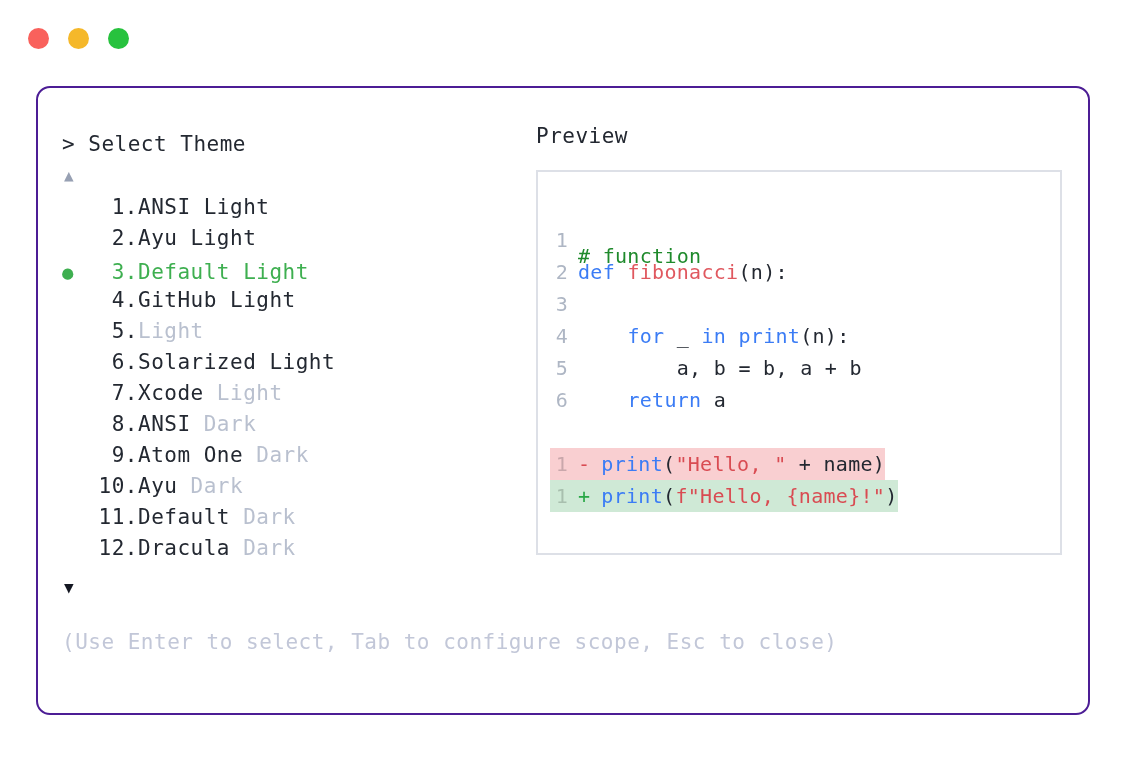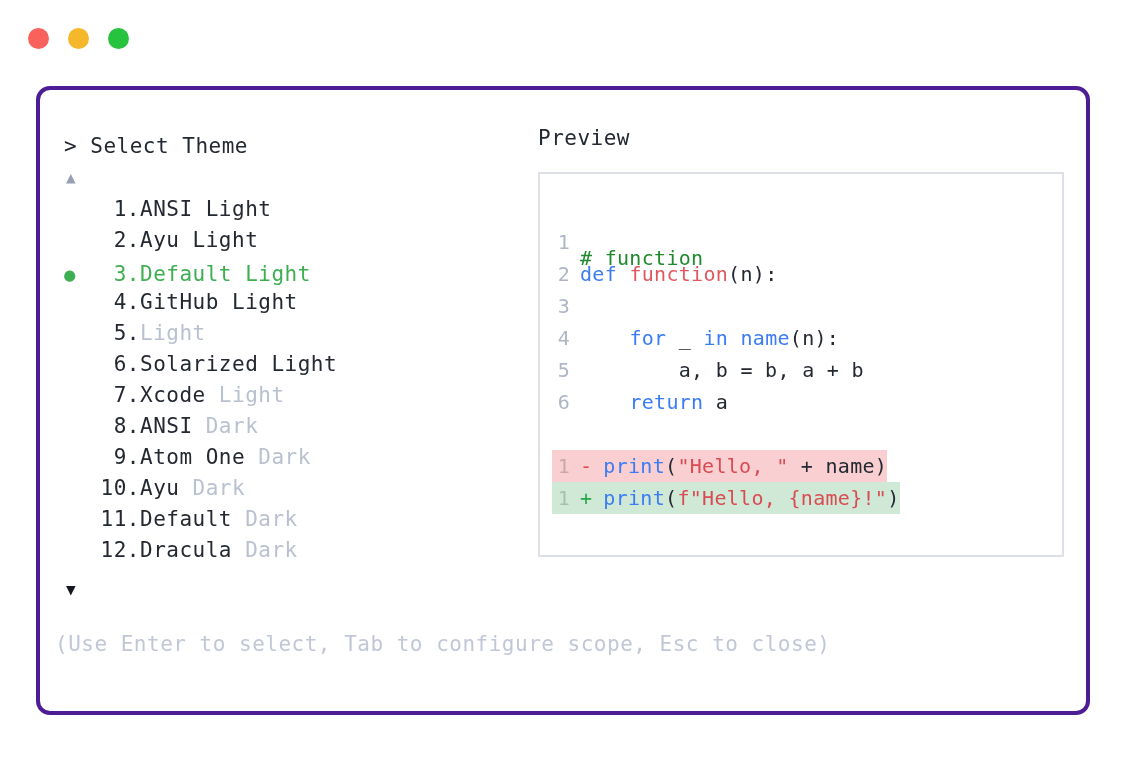--- a/index.html
+++ b/index.html
@@ -33,21 +33,21 @@
   .dot-max    { background: #27c23e; }
 
   
   .card {
     position: absolute;
     left: 36px;
     top: 86px;
     width: 1054px;
     height: 629px;
     box-sizing: border-box;
-    border: 4px solid #4c1d95;
+    border: 2px solid #4c1d95;
     border-radius: 14px;
     background: #ffffff;
   }
 
   .card-inner {
     position: relative;
     width: 100%;
     height: 100%;
   }
 
@@ -122,21 +122,21 @@
   .scroll-arrow-down {
     margin-top: 12px;
     margin-left: 2px;
     font-size: 16px;
     line-height: 18px;
     color: #141722;
   }
 
   .hint-line {
     position: absolute;
-    left: 15px;
+    left: 24px;
     top: 542px;
     font-size: 21px;
     letter-spacing: 0.5px;
     color: #c2c7d8;
     white-space: pre;
   }
 
   
   .right-col {
     position: absolute;
@@ -246,23 +246,23 @@
 
     <div class="hint-line">(Use Enter to select, Tab to configure scope, Esc to close)</div>
 
     <div class="right-col">
       <div class="preview-label">Preview</div>
 
       <div class="preview-box">
         <div class="code-area">
           <div id="code-lines">
               <div class="code-line"><span class="lineno">1</span><span class="code-text tok-comment"># function</span></div>
-              <div class="code-line"><span class="lineno">2</span><span class="code-text tok-keyword">def </span><span class="code-text tok-fn">function</span><span class="code-text tok-plain">(n):</span></div>
+              <div class="code-line"><span class="lineno">2</span><span class="code-text tok-keyword">def </span><span class="code-text tok-fn">fibonacci</span><span class="code-text tok-plain">(n):</span></div>
               <div class="code-line"><span class="lineno">3</span></div>
-              <div class="code-line"><span class="lineno">4</span><span class="code-text tok-plain">    </span><span class="code-text tok-keyword">for</span><span class="code-text tok-plain"> _ </span><span class="code-text tok-keyword">in name</span><span class="code-text tok-plain">(n):</span></div>
+              <div class="code-line"><span class="lineno">4</span><span class="code-text tok-plain">    </span><span class="code-text tok-keyword">for</span><span class="code-text tok-plain"> _ </span><span class="code-text tok-keyword">in print</span><span class="code-text tok-plain">(n):</span></div>
               <div class="code-line"><span class="lineno">5</span><span class="code-text tok-plain">        a, b = b, a + b</span></div>
               <div class="code-line"><span class="lineno">6</span><span class="code-text tok-plain">    </span><span class="code-text tok-keyword">return</span><span class="code-text tok-plain"> a</span></div>
             </div>
           <div class="diff-block" id="diff-lines">
               <div class="diff-line diff-del"><span class="lineno">1</span><span class="sign-del">-</span><span class="code-text tok-keyword">print</span><span class="code-text tok-plain">(</span><span class="code-text tok-string">"Hello, "</span><span class="code-text tok-plain"> + name)</span></div>
               <div class="diff-line diff-add"><span class="lineno">1</span><span class="sign-add">+</span><span class="code-text tok-keyword">print</span><span class="code-text tok-plain">(</span><span class="code-text tok-string">f"Hello, {name}!"</span><span class="code-text tok-plain">)</span></div>
             </div>
         </div>
       </div>
     </div>

